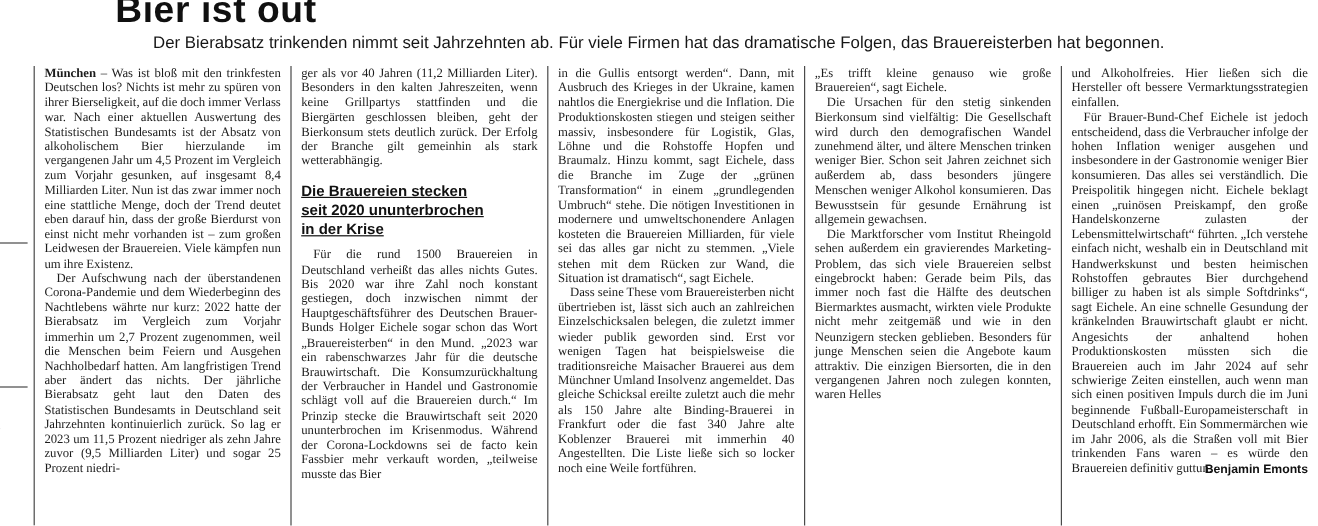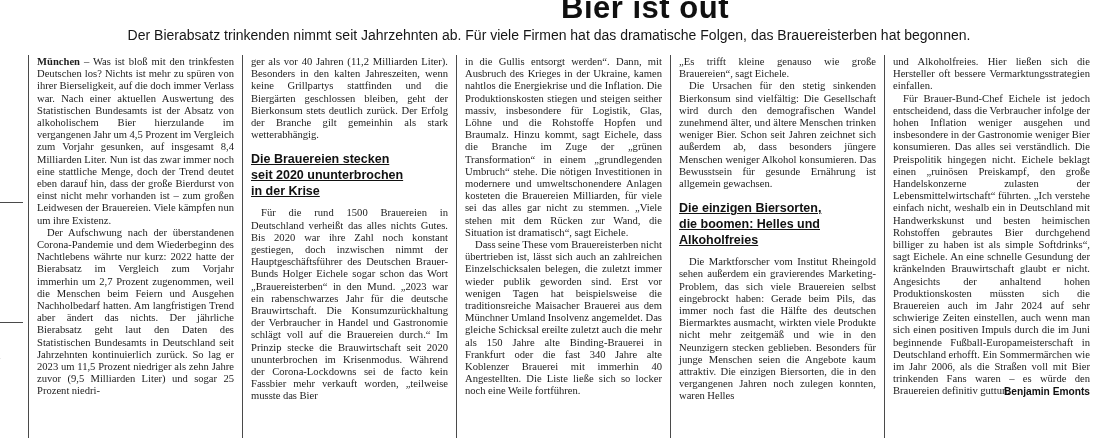--- a/index.html
+++ b/index.html
@@ -4,21 +4,21 @@
 <style>
   html,body{margin:0;padding:0;}
   body{
     width:1098px;height:438px;overflow:hidden;background:#ffffff;color:#1c1c1c;
     font-family:"Liberation Serif", serif;
   }
   .page{position:relative;width:1098px;height:438px;}
 
   
   .masthead{position:absolute;top:0;left:0;width:100%;}
-  .title-wrap{height:23px;overflow:hidden;text-align:center;}
+  .title-wrap{height:23px;overflow:hidden;}
   .title{
     display:inline-block;position:relative;left:96px;
     font-family:"Liberation Sans", sans-serif;font-weight:bold;
     font-size:31px;line-height:36px;margin-top:-10px;color:#101010;letter-spacing:0.5px;
   }
   .subtitle{
     margin-top:4px;text-align:center;
     font-family:"Liberation Sans", sans-serif;font-size:14px;color:#161616;
   }
 
@@ -92,23 +92,20 @@
 in der Krise</h2>
         <p class="indent">Für die rund 1500 Brauereien in Deutschland verheißt das alles nichts Gutes. Bis 2020 war ihre Zahl noch konstant gestiegen, doch inzwischen nimmt der Hauptgeschäftsführer des Deutschen Brauer-Bunds Holger Eichele sogar schon das Wort „Brauereisterben“ in den Mund. „2023 war ein rabenschwarzes Jahr für die deutsche Brauwirtschaft. Die Konsumzurückhaltung der Verbraucher in Handel und Gastronomie schlägt voll auf die Brauereien durch.“ Im Prinzip stecke die Brauwirtschaft seit 2020 ununterbrochen im Krisenmodus. Während der Corona-Lockdowns sei de facto kein Fassbier mehr verkauft worden, „teilweise musste das Bier</p>
       </div>
       <div class="col">
         <p>in die Gullis entsorgt werden“. Dann, mit Ausbruch des Krieges in der Ukraine, kamen nahtlos die Energiekrise und die Inflation. Die Produktionskosten stiegen und steigen seither massiv, insbesondere für Logistik, Glas, Löhne und die Rohstoffe Hopfen und Braumalz. Hinzu kommt, sagt Eichele, dass die Branche im Zuge der „grünen Transformation“ in einem „grundlegenden Umbruch“ stehe. Die nötigen Investitionen in modernere und umweltschonendere Anlagen kosteten die Brauereien Milliarden, für viele sei das alles gar nicht zu stemmen. „Viele stehen mit dem Rücken zur Wand, die Situation ist dramatisch“, sagt Eichele.</p>
         <p class="indent">Dass seine These vom Brauereisterben nicht übertrieben ist, lässt sich auch an zahlreichen Einzelschicksalen belegen, die zuletzt immer wieder publik geworden sind. Erst vor wenigen Tagen hat beispielsweise die traditionsreiche Maisacher Brauerei aus dem Münchner Umland Insolvenz angemeldet. Das gleiche Schicksal ereilte zuletzt auch die mehr als 150 Jahre alte Binding-Brauerei in Frankfurt oder die fast 340 Jahre alte Koblenzer Brauerei mit immerhin 40 Angestellten. Die Liste ließe sich so locker noch eine Weile fortführen.</p>
       </div>
       <div class="col">
         <p>„Es trifft kleine genauso wie große Brauereien“, sagt Eichele.</p>
         <p class="indent">Die Ursachen für den stetig sinkenden Bierkonsum sind vielfältig: Die Gesellschaft wird durch den demografischen Wandel zunehmend älter, und ältere Menschen trinken weniger Bier. Schon seit Jahren zeichnet sich außerdem ab, dass besonders jüngere Menschen weniger Alkohol konsumieren. Das Bewusstsein für gesunde Ernährung ist allgemein gewachsen.</p>
-        <h2>Die einzigen Biersorten,
-die boomen: Helles und
-Alkoholfreies</h2>
         <p class="indent">Die Marktforscher vom Institut Rheingold sehen außerdem ein gravierendes Marketing-Problem, das sich viele Brauereien selbst eingebrockt haben: Gerade beim Pils, das immer noch fast die Hälfte des deutschen Biermarktes ausmacht, wirkten viele Produkte nicht mehr zeitgemäß und wie in den Neunzigern stecken geblieben. Besonders für junge Menschen seien die Angebote kaum attraktiv. Die einzigen Biersorten, die in den vergangenen Jahren noch zulegen konnten, waren Helles</p>
       </div>
       <div class="col">
         <p>und Alkoholfreies. Hier ließen sich die Hersteller oft bessere Vermarktungsstrategien einfallen.</p>
         <p class="indent">Für Brauer-Bund-Chef Eichele ist jedoch entscheidend, dass die Verbraucher infolge der hohen Inflation weniger ausgehen und insbesondere in der Gastronomie weniger Bier konsumieren. Das alles sei verständlich. Die Preispolitik hingegen nicht. Eichele beklagt einen „ruinösen Preiskampf, den große Handelskonzerne zulasten der Lebensmittelwirtschaft“ führten. „Ich verstehe einfach nicht, weshalb ein in Deutschland mit Handwerkskunst und besten heimischen Rohstoffen gebrautes Bier durchgehend billiger zu haben ist als simple Softdrinks“, sagt Eichele. An eine schnelle Gesundung der kränkelnden Brauwirtschaft glaubt er nicht. Angesichts der anhaltend hohen Produktionskosten müssten sich die Brauereien auch im Jahr 2024 auf sehr schwierige Zeiten einstellen, auch wenn man sich einen positiven Impuls durch die im Juni beginnende Fußball-Europameisterschaft in Deutschland erhofft. Ein Sommermärchen wie im Jahr 2006, als die Straßen voll mit Bier trinkenden Fans waren – es würde den Brauereien definitiv guttun.</p>
         <div class="byline">Benjamin Emonts</div>
       </div>
     </div>
 
 </div>

